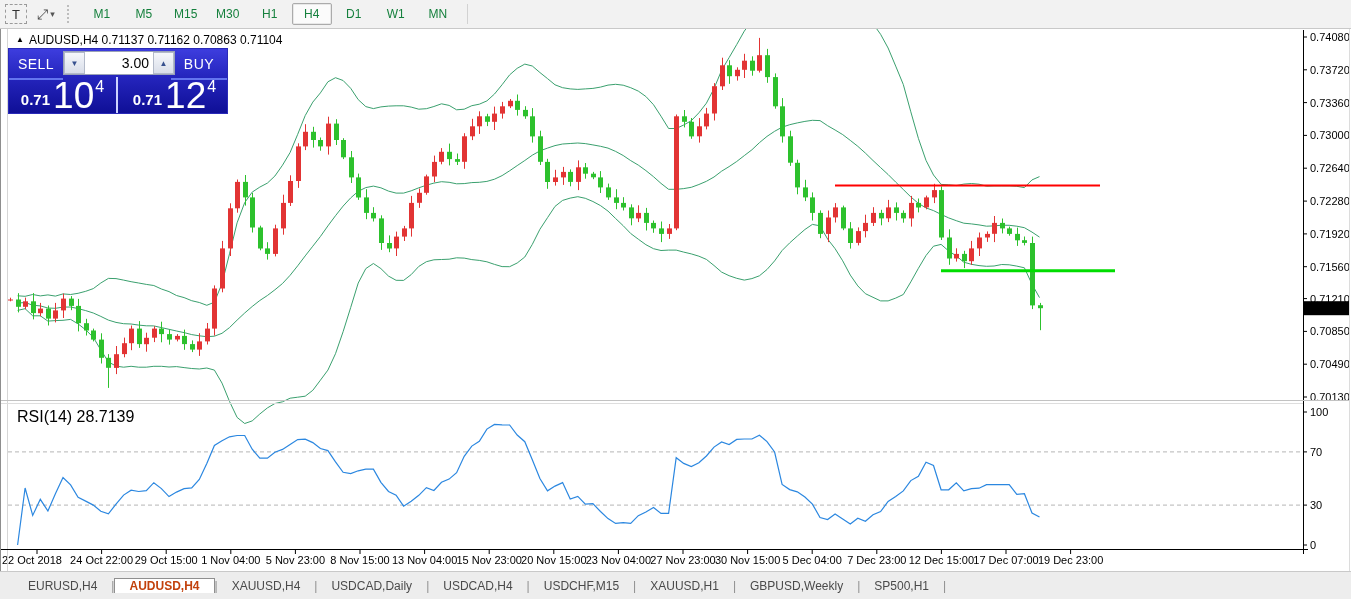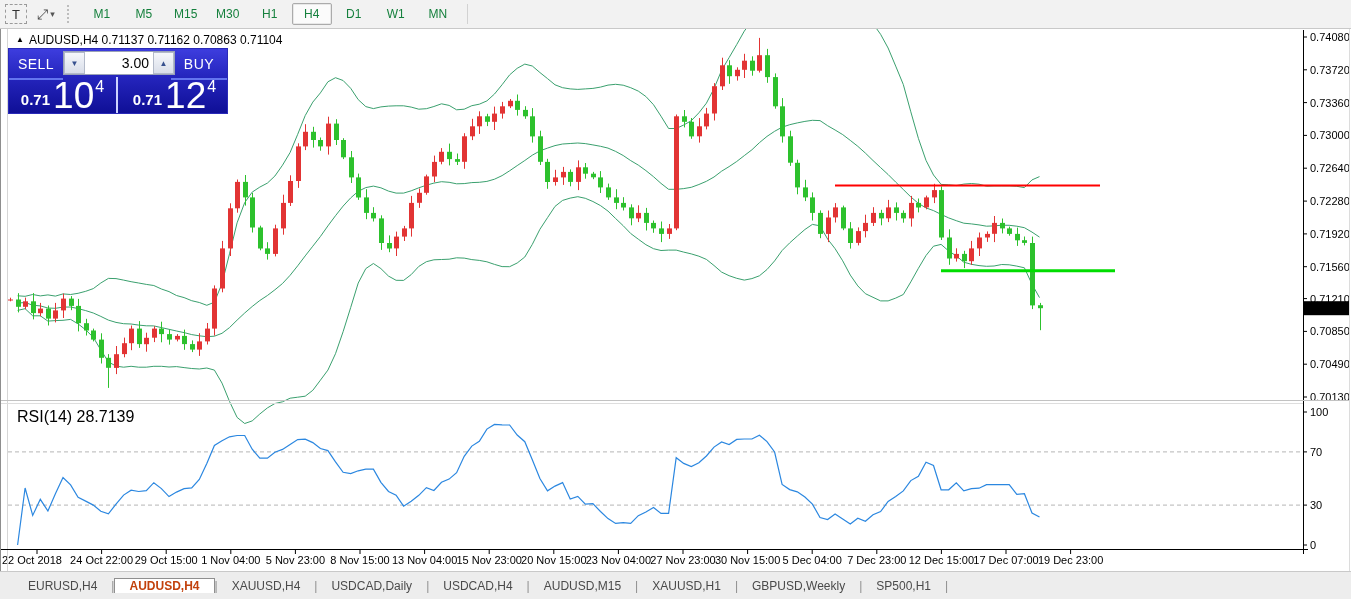--- a/index.html
+++ b/index.html
@@ -482,21 +482,21 @@
 <div class="tab">EURUSD,H4</div>
     <div class="tab-sep">|</div>
     <div class="tab active">AUDUSD,H4</div>
     <div class="tab-sep">|</div>
     <div class="tab">XAUUSD,H4</div>
     <div class="tab-sep">|</div>
     <div class="tab">USDCAD,Daily</div>
     <div class="tab-sep">|</div>
     <div class="tab">USDCAD,H4</div>
     <div class="tab-sep">|</div>
-    <div class="tab">AUDUSD,M15</div>
+    <div class="tab">USDCHF,M15</div>
     <div class="tab-sep">|</div>
     <div class="tab">XAUUSD,H1</div>
     <div class="tab-sep">|</div>
     <div class="tab">GBPUSD,Weekly</div>
     <div class="tab-sep">|</div>
     <div class="tab">SP500,H1</div>
     <div class="tab-sep">|</div>
   </div>
 
 </body></html>

